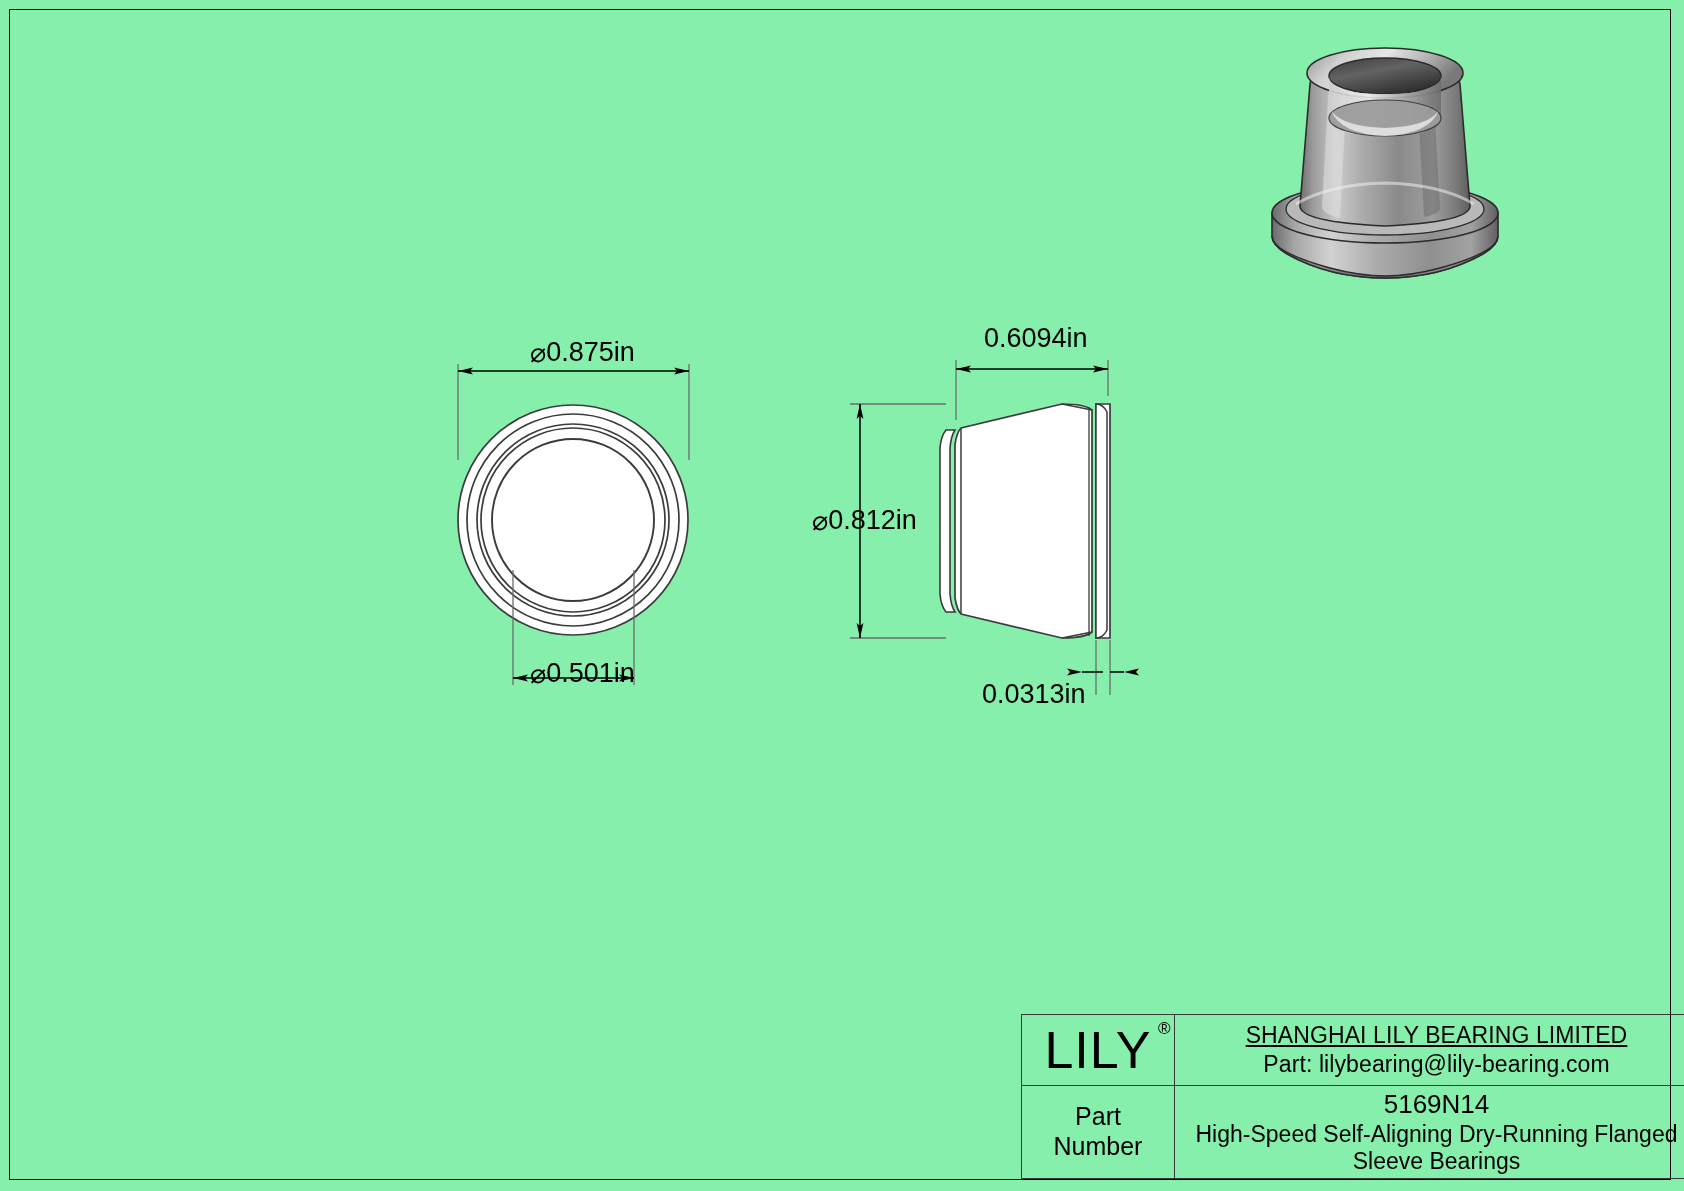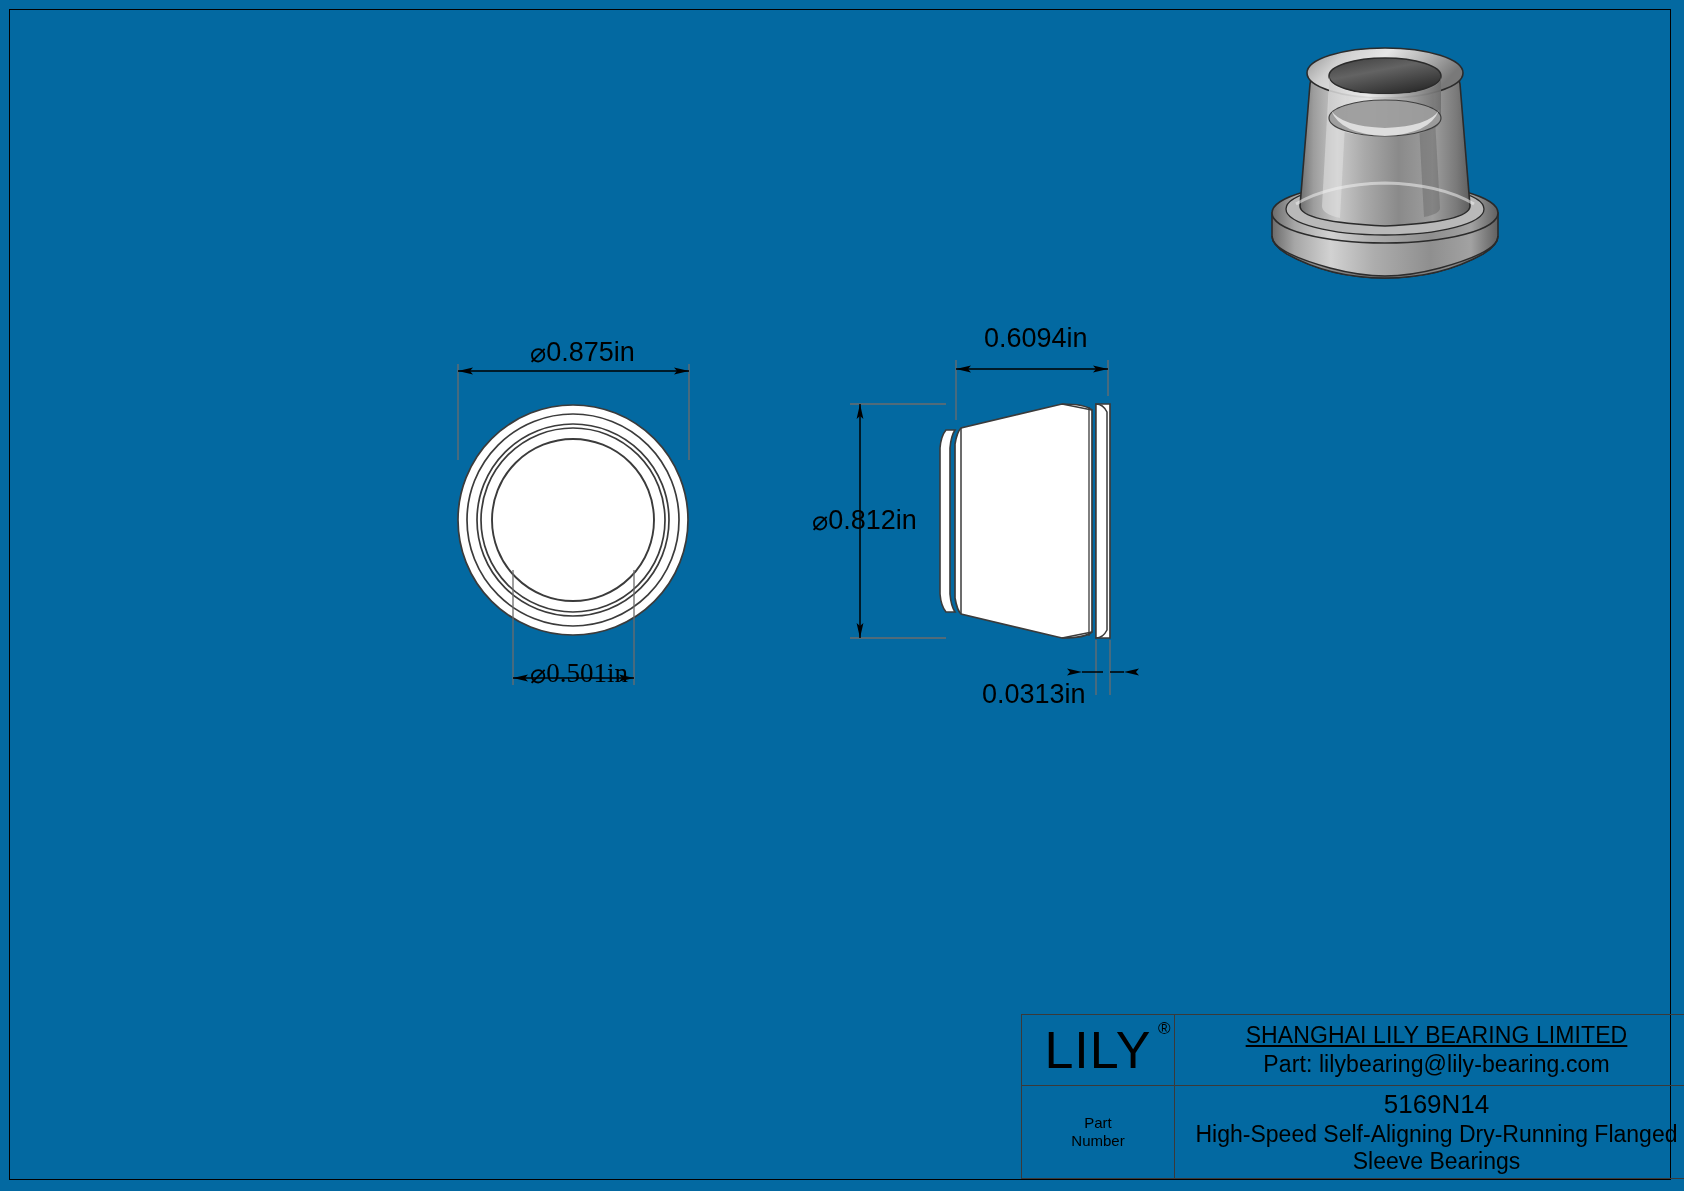--- a/index.html
+++ b/index.html
@@ -8,21 +8,21 @@
     background: #ffffff;
   }
   body {
     font-family: "Liberation Sans", sans-serif;
     color: #000000;
   }
   #sheet {
     position: relative;
     width: 1684px;
     height: 1191px;
-    background: #0369a1;
+    background: #86efac;
     overflow: hidden;
   }
   
   #border {
     position: absolute;
     left: 9px;
     top: 9px;
     width: 1662px;
     height: 1171px;
     border: 1.6px solid #000000;
@@ -73,21 +73,21 @@
     width: 152px;
     height: 66px;
   }
   .tb-company-cell {
     height: 66px;
     padding: 2px 6px !important;
   }
   .tb-partlabel-cell {
     width: 98px;
     height: 70px;
-    font-size: 15px;
+    font-size: 25px;
     line-height: 1.18;
   }
   .tb-partvalue-cell {
     height: 70px;
     padding: 2px 6px !important;
   }
   .logo-wrap {
     position: relative;
     display: inline-block;
     line-height: 1;
@@ -294,21 +294,21 @@
       <line x1="1096" y1="672" x2="1103" y2="672" stroke="#000000" stroke-width="1.5"></line>
       <line x1="1082" y1="672" x2="1096" y2="672" stroke="#000000" stroke-width="1.5" marker-start="url(#arrIn)"></line>
       <line x1="1110" y1="672" x2="1124" y2="672" stroke="#000000" stroke-width="1.5" marker-end="url(#arrOut)"></line>
     </g>
   </svg>
 
   <div class="dimtext" style="left:530px; top:336px;">
     <span class="dia">⌀</span><span>0.875in</span>
   </div>
 
-  <div class="dimtext" style="left:530px; top:657px;font-family:Liberation Serif, serif;">
+  <div class="dimtext" style="left:530px; top:657px;">
     <span class="dia">⌀</span><span>0.501in</span>
   </div>
 
   <div class="dimtext" style="left:984px; top:323px;">
     <span>0.6094in</span>
   </div>
 
   <div class="dimtext" style="left:812px; top:504px;">
     <span class="dia">⌀</span><span>0.812in</span>
   </div>

